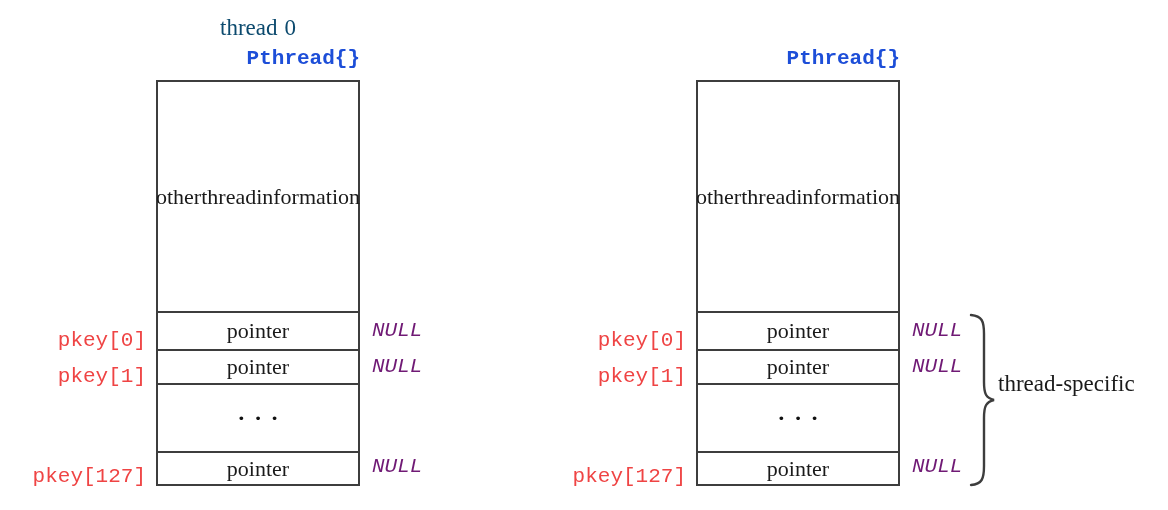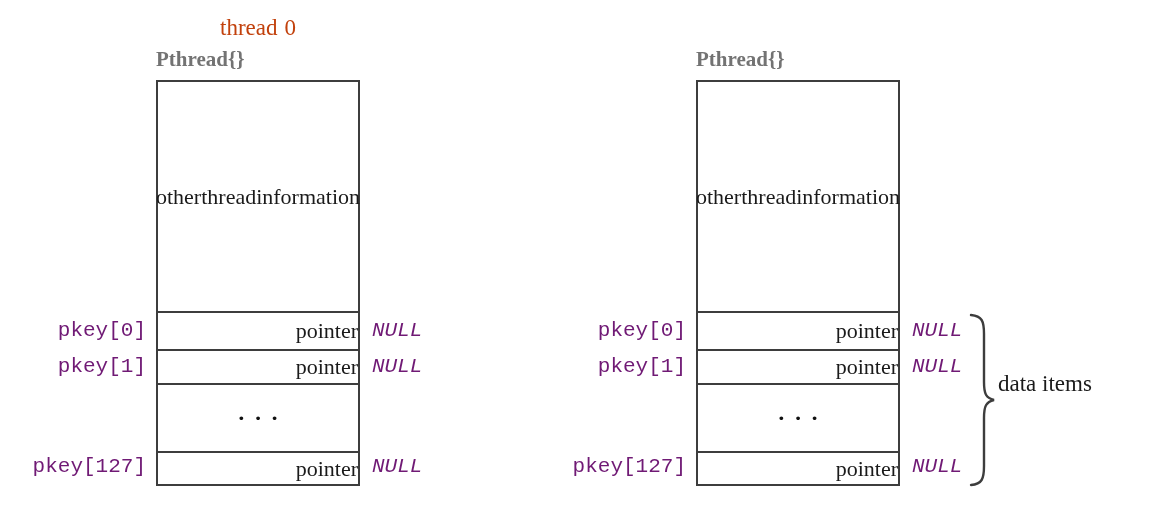--- a/index.html
+++ b/index.html
@@ -7,60 +7,61 @@
     position:relative;
     width:1168px;height:510px;
     background:#ffffff;
     font-family:"Liberation Serif", serif;
     color:#1a1a1a;
     overflow:hidden;
   }
   .diagram{position:absolute;top:0;width:470px;height:510px;}
   .thread-title{
     position:absolute;left:152px;top:14px;width:204px;
-    text-align:center;font-size:23px;line-height:28px;color:#c2410c;
+    text-align:center;font-size:23px;line-height:28px;color:#0c4a6e;
   }
   .thread-title .suffix{margin-left:7px;}
   .suffix.italic{font-style:italic;}
   .struct-title{
     position:absolute;left:152px;top:46px;width:204px;
-    text-align:left;
-    font-family:Liberation Serif, serif;
-    font-weight:bold;font-size:21px;line-height:26px;color:#737373;
+    text-align:right;
+    font-family:Liberation Mono, monospace;
+    font-weight:bold;font-size:21px;line-height:26px;color:#1d4ed8;
   }
   .box{
     position:absolute;left:152px;top:80px;width:204px;height:406px;
     box-sizing:border-box;border:2px solid #3d3d3d;background:#fff;
     display:flex;flex-direction:column;
   }
   .info-section{
     flex:1;display:flex;flex-direction:row;
     align-items:center;justify-content:center;
     font-size:22px;line-height:29px;color:#1a1a1a;
   }
   .row{
     box-sizing:border-box;border-top:2px solid #3d3d3d;
     display:flex;align-items:center;justify-content:center;
     font-size:22px;color:#1a1a1a;
   }
-  .row.ptr{height:38px;justify-content:flex-end;}
+  .row.ptr{height:38px;}
   .row.ptr.mid{height:34px;}
   .row.ptr.last{height:33px;}
   .row.ellipsis-row{height:68px;}
   .dots{
     font-family:"DejaVu Sans", sans-serif;
     font-size:13px;letter-spacing:9px;color:#111;
     padding-left:9px; 
   }
   .pkey-label{
     position:absolute;width:142px;left:0;
     text-align:right;
     font-family:"Liberation Mono", monospace;
-    font-size:21px;line-height:26px;color:#701a75;
+    font-size:21px;line-height:26px;color:#ef4444;
     white-space:nowrap;
+    margin-top:10px;
   }
   .null-label{
     position:absolute;left:368px;width:90px;
     font-family:"Liberation Mono", monospace;
     font-style:italic;font-size:21px;line-height:26px;color:#701a75;
   }
   .brace{position:absolute;left:968px;top:312px;}
   .brace-label{
     position:absolute;left:998px;top:369px;
     font-size:23px;line-height:30px;color:#1a1a1a;
@@ -137,16 +138,16 @@
     <div class="null-label" style="top:318px;">NULL</div>
     <div class="null-label" style="top:354px;">NULL</div>
     <div class="null-label" style="top:454px;">NULL</div>
   </div>
 
   <svg class="brace" width="28" height="176" viewBox="0 0 28 176">
     <path d="M 3 3 C 14 4, 16 9, 16 22 L 16 70 C 16 82, 18 86, 26 88 C 18 90, 16 94, 16 106 L 16 154 C 16 167, 14 172, 3 173" fill="none" stroke="#3d3d3d" stroke-width="2.4" stroke-linecap="round"></path>
   </svg>
 
   <div class="brace-label">
-    <div>data items</div>
+    <div>thread-specific</div>
   </div>
 
 </div>
 
 </body></html>

